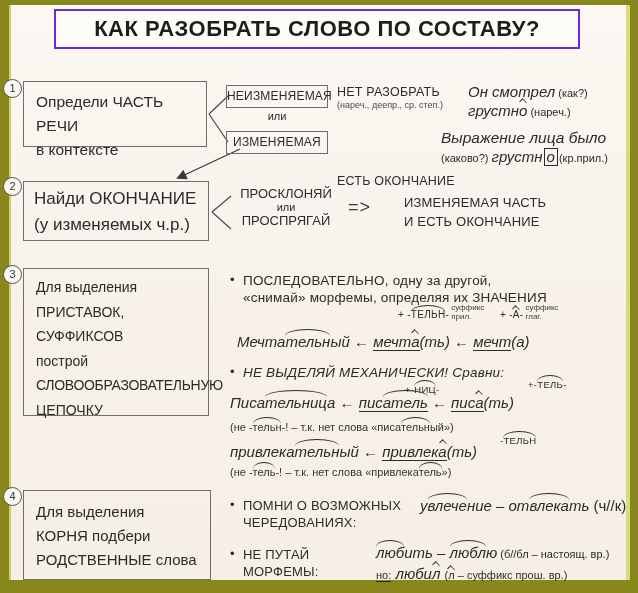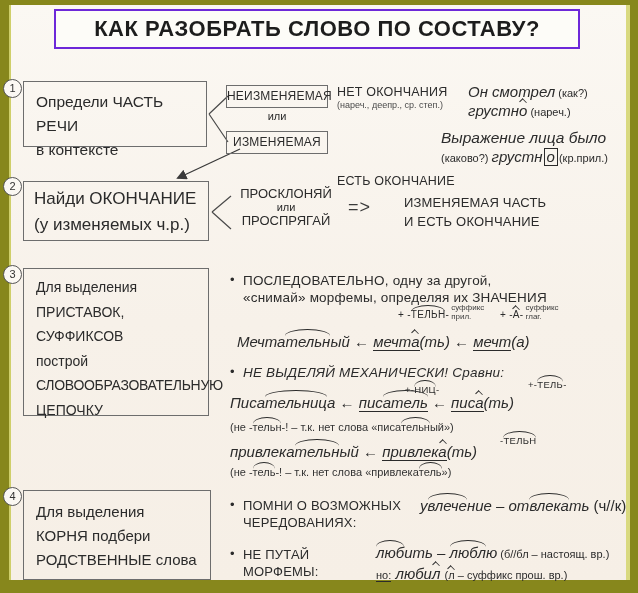--- a/index.html
+++ b/index.html
@@ -75,21 +75,21 @@
   <div class="abs title-box"><span>КАК РАЗОБРАТЬ СЛОВО ПО СОСТАВУ?</span></div>
 
   <div class="abs stepnum" style="left:3px;top:79px;">1</div>
   <div class="abs wbox" style="left:23px;top:81px;width:184px;height:66px;font-size:15.5px;line-height:24px;padding:8px 0 0 12px;">
     <div>Определи ЧАСТЬ РЕЧИ</div>
     <div>в контексте</div>
   </div>
   <div class="abs wbox optbox" style="left:226px;top:85px;">НЕИЗМЕНЯЕМАЯ</div>
   <div class="abs small" style="left:226px;top:110px;width:102px;text-align:center;">или</div>
   <div class="abs wbox optbox" style="left:226px;top:131px;">ИЗМЕНЯЕМАЯ</div>
-  <div class="abs lbl" style="left:337px;top:85px;">НЕТ ОКОНЧАНИЯ</div>
+  <div class="abs lbl" style="left:337px;top:85px;">НЕТ РАЗОБРАТЬ</div>
   <div class="abs tiny" style="left:337px;top:100px;">(нареч., деепр., ср. степ.)</div>
   <div class="abs lbl" style="left:337px;top:130px;margin-top:44px;">ЕСТЬ ОКОНЧАНИЕ</div>
   <div class="abs ex" style="left:468px;top:83px;"><span class="i">Он смотрел</span><span class="sm"> (как?)</span></div>
   <div class="abs ex" style="left:468px;top:102px;"><span class="i">грустн</span><span class="i hat">о</span><span class="sm"> (нареч.)</span></div>
   <div class="abs ex" style="left:441px;top:129px;font-size:15.5px;"><span class="i">Выражение лица было</span></div>
   <div class="abs ex" style="left:441px;top:148px;"><span class="sm">(каково?) </span><span class="i">грустн</span><span class="i obox">о</span><span class="sm">(кр.прил.)</span></div>
 
   <div class="abs stepnum" style="left:3px;top:177px;">2</div>
   <div class="abs wbox" style="left:23px;top:181px;width:186px;height:60px;font-size:17px;line-height:26px;padding:4px 0 0 10px;">
     <div>Найди ОКОНЧАНИЕ</div>

